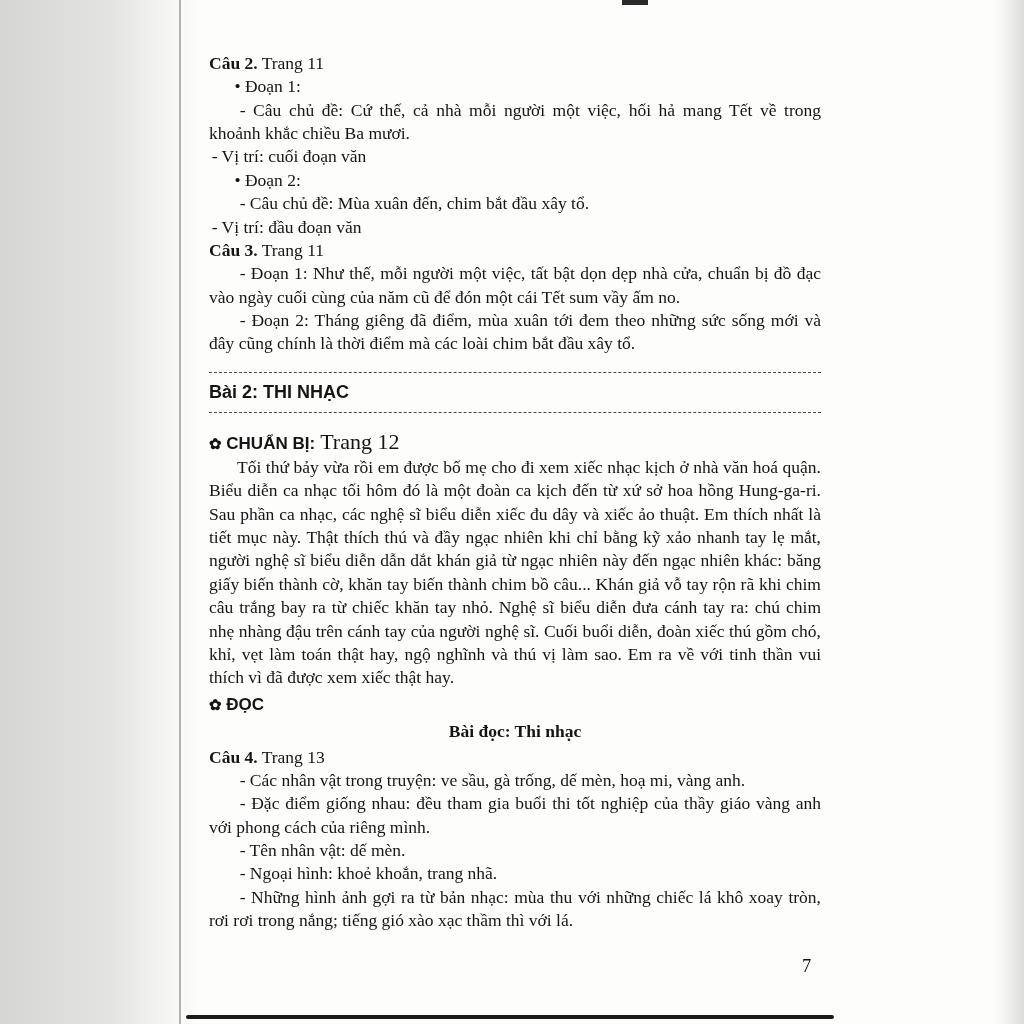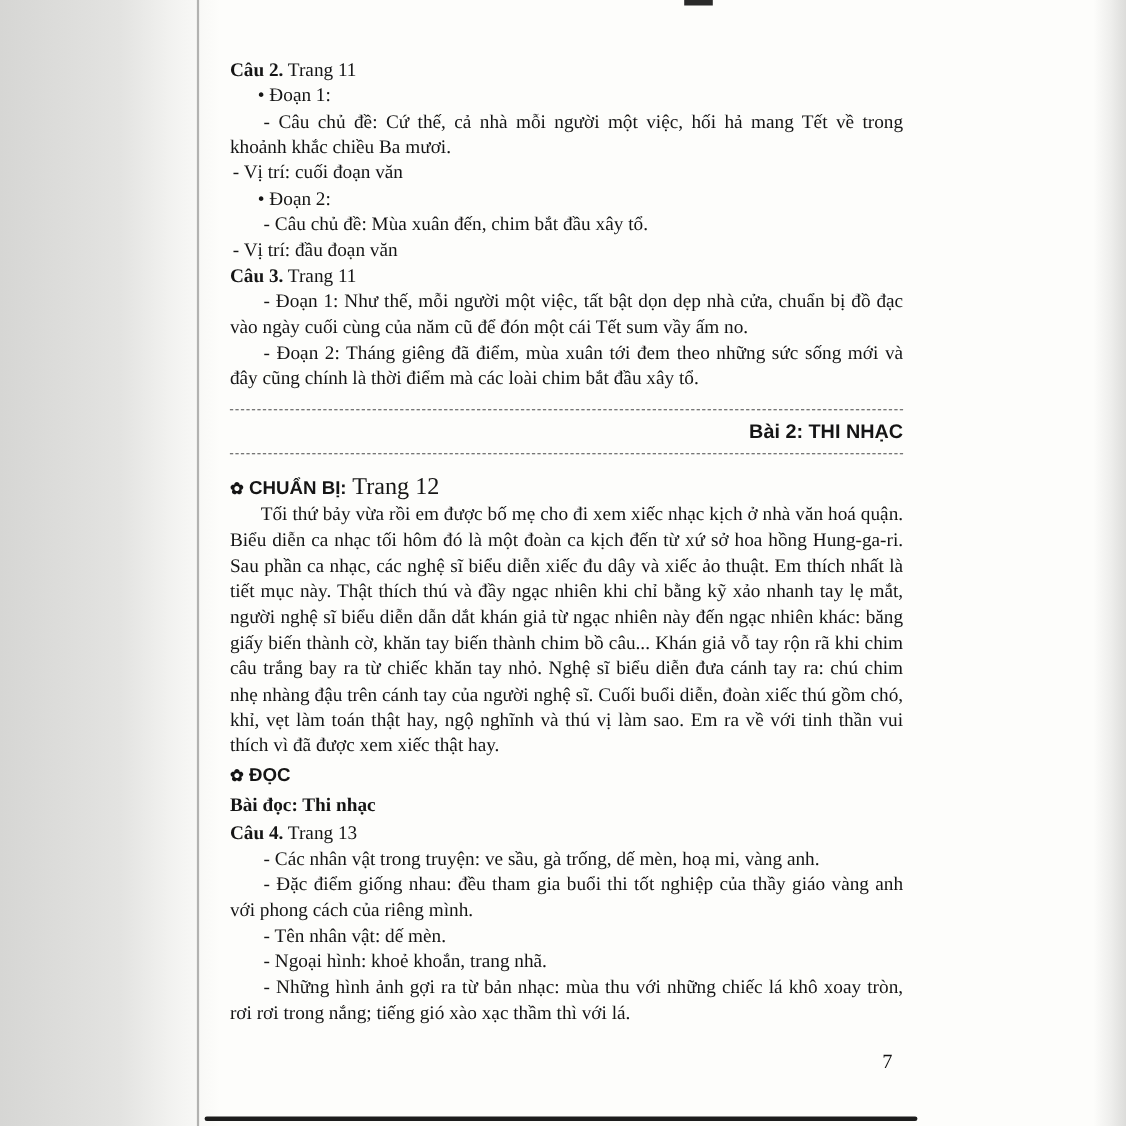--- a/index.html
+++ b/index.html
@@ -34,32 +34,32 @@
     font-size:17.5px;line-height:1.335;
   }
   p{margin:0;padding:0;}
   .just{text-align:justify;}
   .b{font-weight:bold;}
   .bullet{text-indent:1.45em;}
   .dash-indent{text-indent:1.75em;}
   .dash-flush{text-indent:0.15em;}
   .divider{border:0;border-top:1.6px dashed #4a4a4a;height:0;margin:0;}
   .section-title{
-    text-align:right;font-weight:bold;
+    text-align:left;font-weight:bold;
     font-family:"Liberation Sans", sans-serif;font-size:18px;
     padding:7px 0 8px 0;
   }
   .divider-wrap{margin:16px 0 14px 0;}
   .marker-line{
     font-family:"Liberation Sans", sans-serif;font-weight:bold;font-size:17px;
     margin-top:4px;
   }
   .marker-line .serif{font-family:"Liberation Serif", serif;font-weight:normal;font-size:22px;}
   .flower{font-size:15px;}
-  .center-bold{font-weight:bold;margin:4px 0 2px 0;}
+  .center-bold{text-align:center;font-weight:bold;margin:4px 0 2px 0;}
   .body-indent{text-indent:1.6em;}
   .page-number{
     position:absolute;left:802px;top:956px;font-size:18.5px;color:#111;
     font-family:"Liberation Serif", serif;
   }
 </style>
 </head>
 <body>
 
 <div class="page">

